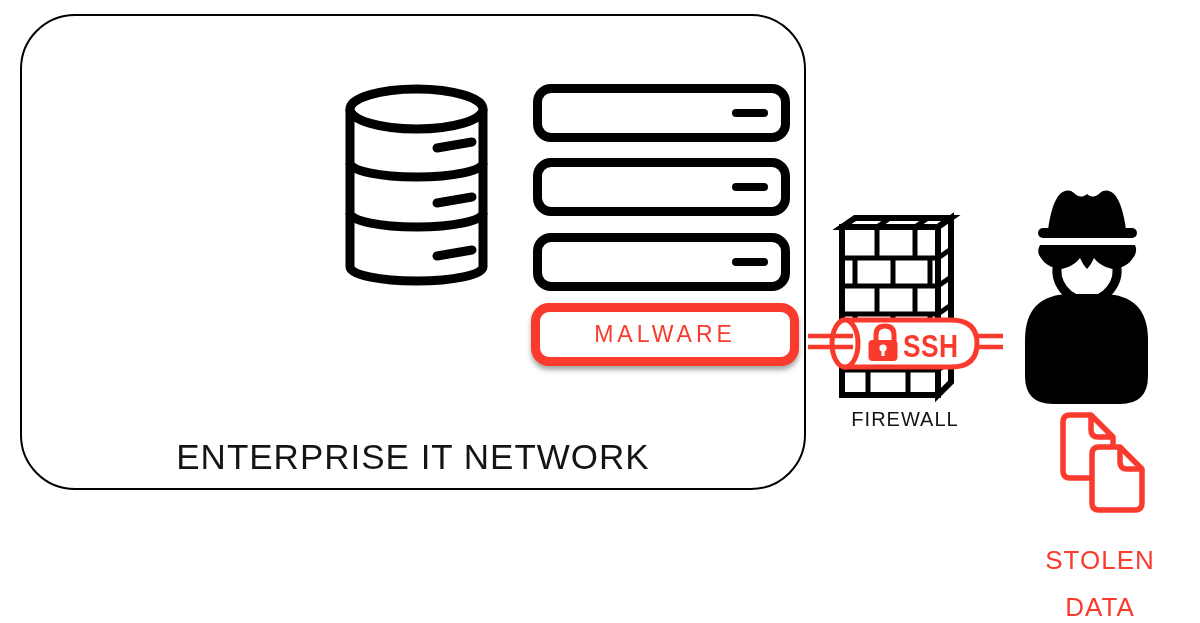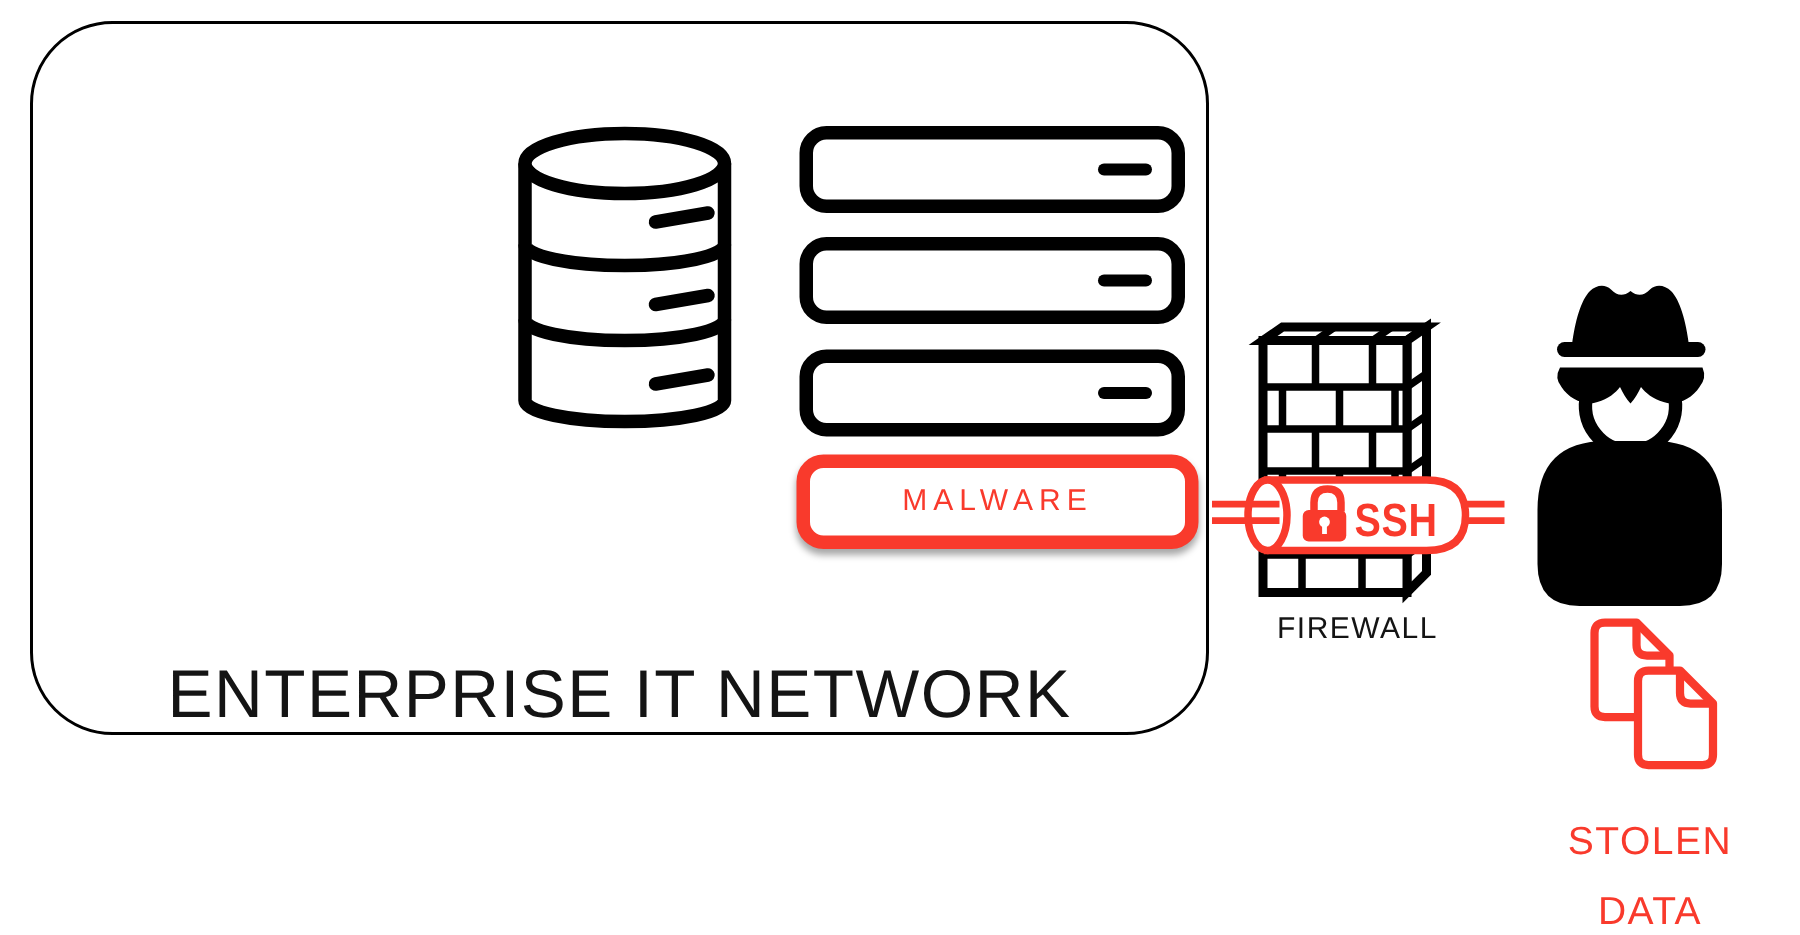--- a/index.html
+++ b/index.html
@@ -16,21 +16,21 @@
   }
   .abs{position:absolute;}
 
   
   .net-box{
     left:20px;top:14px;width:786px;height:476px;
     border:2.5px solid var(--line-black);border-radius:55px;background:var(--background);
   }
   .net-label{
     left:20px;top:437px;width:786px;text-align:center;
-    font-size:45px;letter-spacing:1px;color:var(--text-dark);
+    font-size:35px;letter-spacing:1px;color:var(--text-dark);
   }
 
   
   .server{
     left:533px;width:257px;height:58px;background:#fff;
     border:9px solid var(--line-black);border-radius:18px;
   }
   .server .dash{
     position:absolute;right:13px;top:50%;margin-top:-4px;
     width:36px;height:8px;border-radius:4px;background:var(--line-black);
@@ -38,21 +38,21 @@
   .s1{top:84px;}.s2{top:158px;}.s3{top:233px;}
 
   
   .malware-box{
     left:531px;top:303px;width:268px;height:63px;background:#fff;
     border:9px solid var(--alert-red);border-radius:18px;
     box-shadow:0 4px 5px rgba(0,0,0,.35);
     display:flex;align-items:center;justify-content:center;
   }
   .malware-label{
-    font-size:20px;letter-spacing:4px;color:var(--alert-red);
+    font-size:23px;letter-spacing:4px;color:var(--alert-red);
   }
 
   .firewall-label{
     left:825px;top:408px;width:160px;text-align:center;
     font-size:20px;letter-spacing:1px;color:var(--text-dark);
   }
   .stolen-label{
     left:1020px;top:537px;width:160px;text-align:center;
     font-size:26px;line-height:47px;letter-spacing:1px;color:var(--alert-red);
   }

